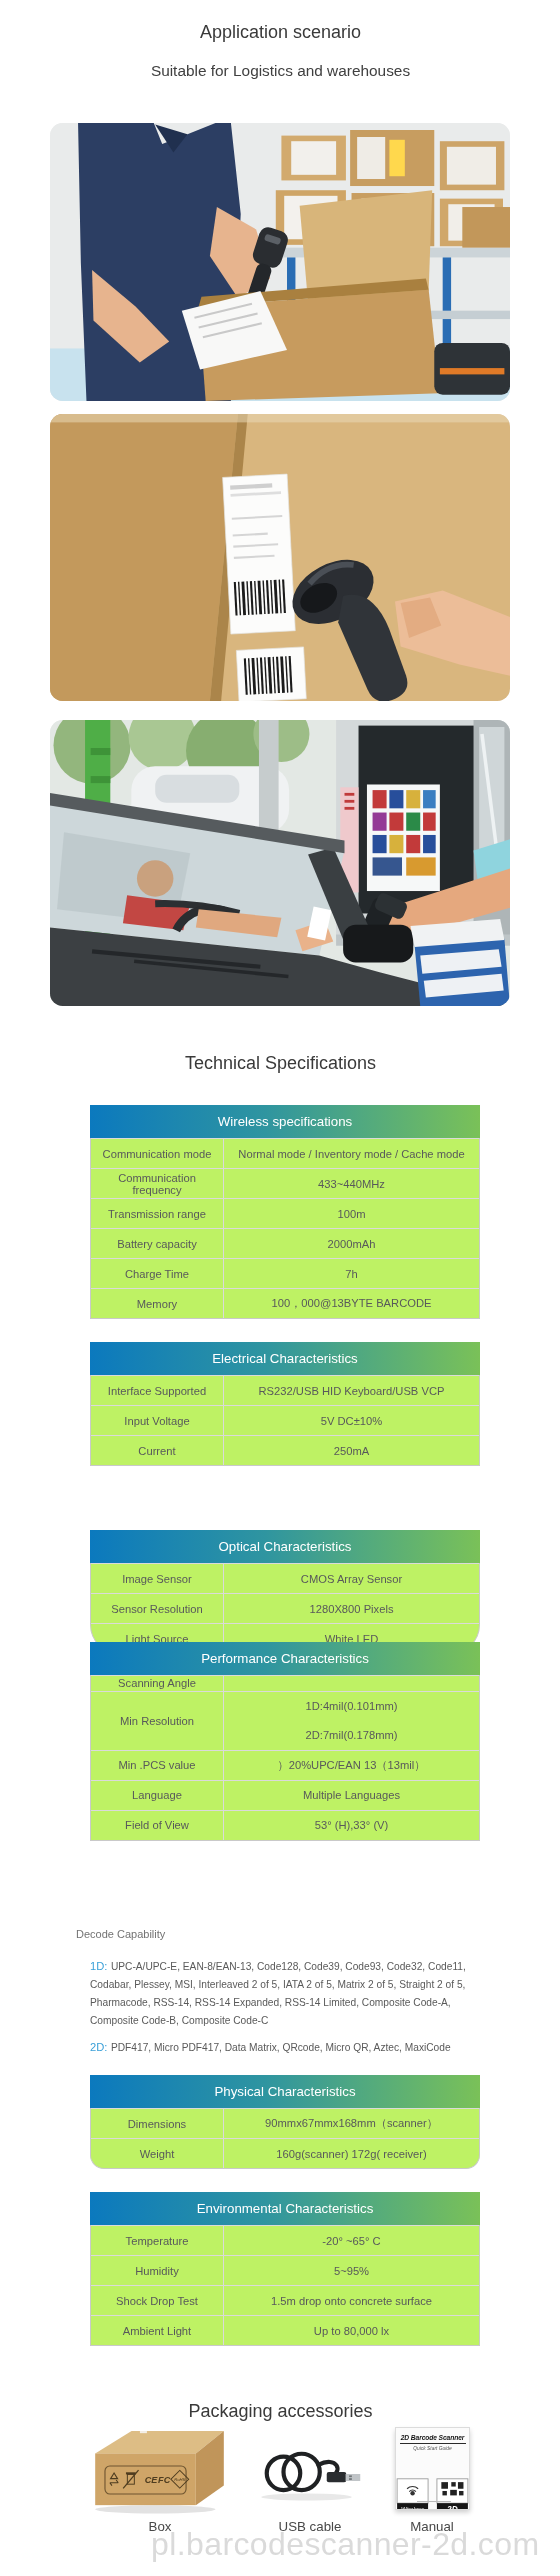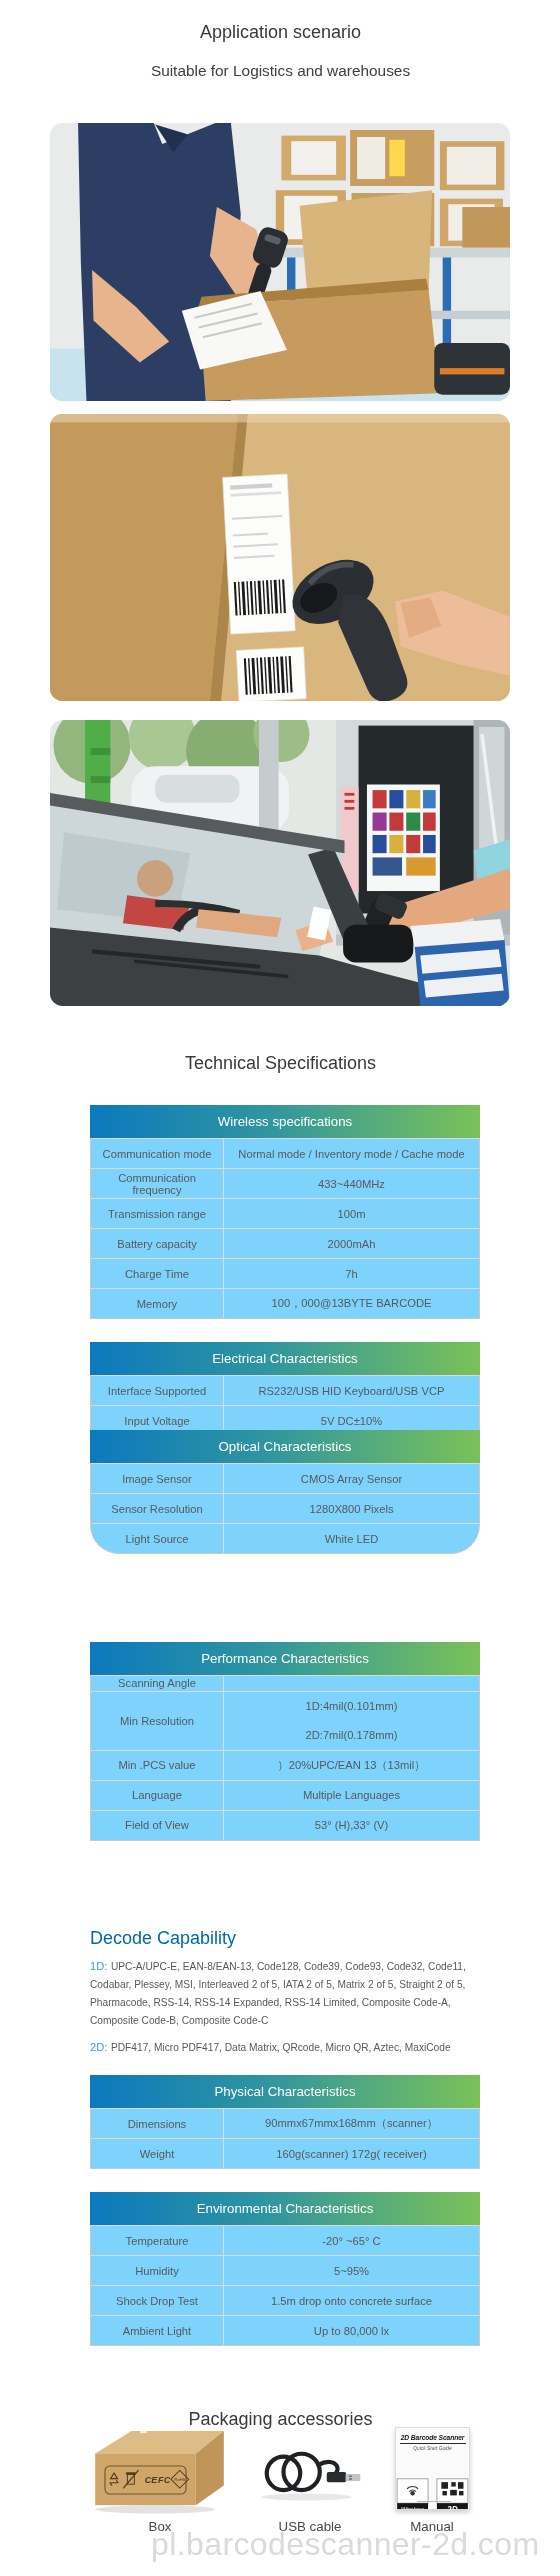--- a/index.html
+++ b/index.html
@@ -4,46 +4,46 @@
 <style>
   * { margin:0; padding:0; box-sizing:border-box; }
   html,body { background:#ffffff; }
   body { font-family:"Liberation Sans", sans-serif; }
   #page { position:relative; width:561px; height:2576px; margin:0 auto; background:#fff; overflow:hidden; }
 
   .center-head { position:absolute; left:0; width:561px; text-align:center; color:#3a3a3a; font-weight:400; }
   #app-heading { top:22.4px; font-size:18px; }
   #app-subheading { top:62px; font-size:15.4px; color:#404040; }
   #tech-heading { top:1053px; font-size:18px; }
-  #packaging-heading { top:2401px; font-size:18px;margin-top:8px; }
+  #packaging-heading { top:2401px; font-size:18px; }
 
   .photo { position:absolute; left:50px; width:460px; border-radius:12.6px; overflow:hidden; background:#eee; }
   .photo svg { display:block; width:100%; height:100%; }
   #photo-1 { top:123px; height:278px; }
   #photo-2 { top:414px; height:287px; }
   #photo-3 { top:720px; height:286px; }
 
-  .spec-table { position:absolute; left:90px; width:390px; background:#7dd3fc; border:0.7px solid #c9c9c9; border-top:none; }
+  .spec-table { position:absolute; left:90px; width:390px; background:#bef264; border:0.7px solid #c9c9c9; border-top:none; }
   .spec-header { height:33px; display:flex; align-items:center; justify-content:center;
     color:#fff; font-size:13.3px; margin:0 -0.7px;
     background:linear-gradient(to right,#0b79be 0%,#2f95a0 45%,#7ac158 100%); }
   .spec-row { display:flex; border-top:0.7px solid #dadada; }
   .spec-label { flex:0 0 133px; border-right:0.7px solid #dadada; display:flex; align-items:center;
     justify-content:center; text-align:center; font-size:11.2px; color:#58595b; padding:1.4px 4.2px; }
   .spec-value { flex:1; display:flex; flex-direction:column; justify-content:center; }
   .spec-value-line { min-height:29px; display:flex; align-items:center; justify-content:center;
     text-align:center; font-size:11.2px; color:#58595b; padding:1.4px 5.6px; }
   #spec-table-0 { top:1105px; }
   #spec-table-1 { top:1342px; }
-  #spec-table-2 { top:1430px;border-radius:29px; }
+  #spec-table-2 { top:1530px;border-radius:29px; }
   #spec-table-3 { top:1642px; }
-  #spec-table-4 { top:2075px; }
+  #spec-table-4 { top:2075px;border-radius:14px; }
   #spec-table-5 { top:2192px; }
 
-  #decode-title { position:absolute; left:90px; top:1928px; font-size:18px; color:#0369a1; }
+  #decode-title { position:absolute; left:76px; top:1928px; font-size:11px; color:#737373; }
   #decode-body { position:absolute; left:90px; top:1957px; width:393px; font-size:10.2px;
     line-height:18px; color:#5a5a5a; }
   #decode-body .decode-2d-line { margin-top:7.7px; }
   .decode-prefix { color:#3aa0d8; font-size:11.2px; margin-right:3.5px; }
 
   .pack-item { position:absolute;font-style:italic; }
   #pack-box { left:91px; top:2424px; width:137px; height:91px; }
   #pack-usb { left:254px; top:2444px; width:112px; height:60px; }
   #pack-manual { left:395px; top:2427px; width:75px; height:83px; background:#fbfbfb;
     border:0.7px solid #dcdcdc; box-shadow:0 2.8px 4.9px rgba(0,0,0,0.20); overflow:hidden; }

